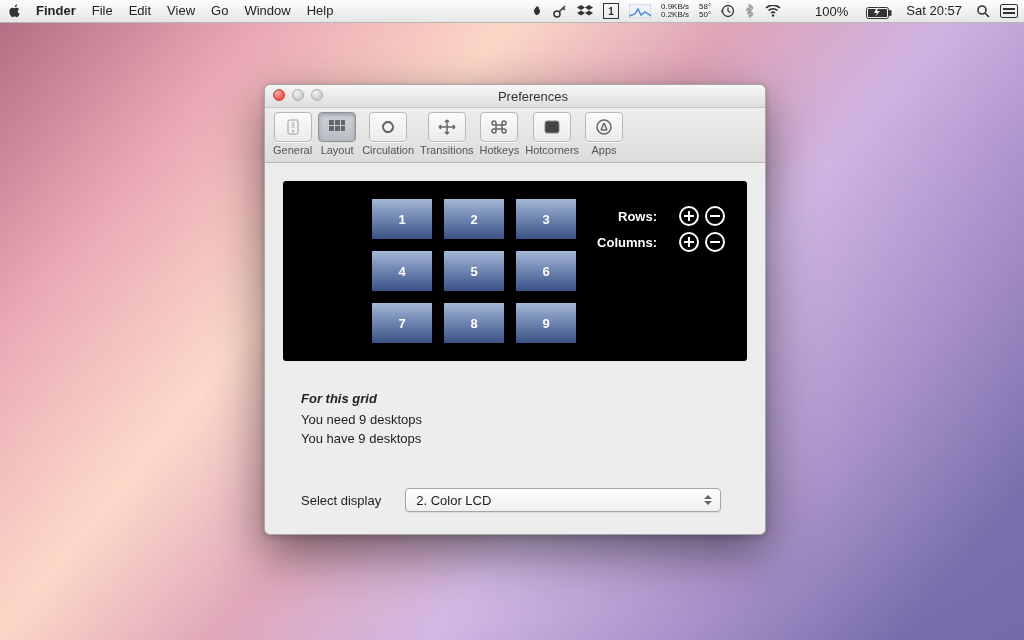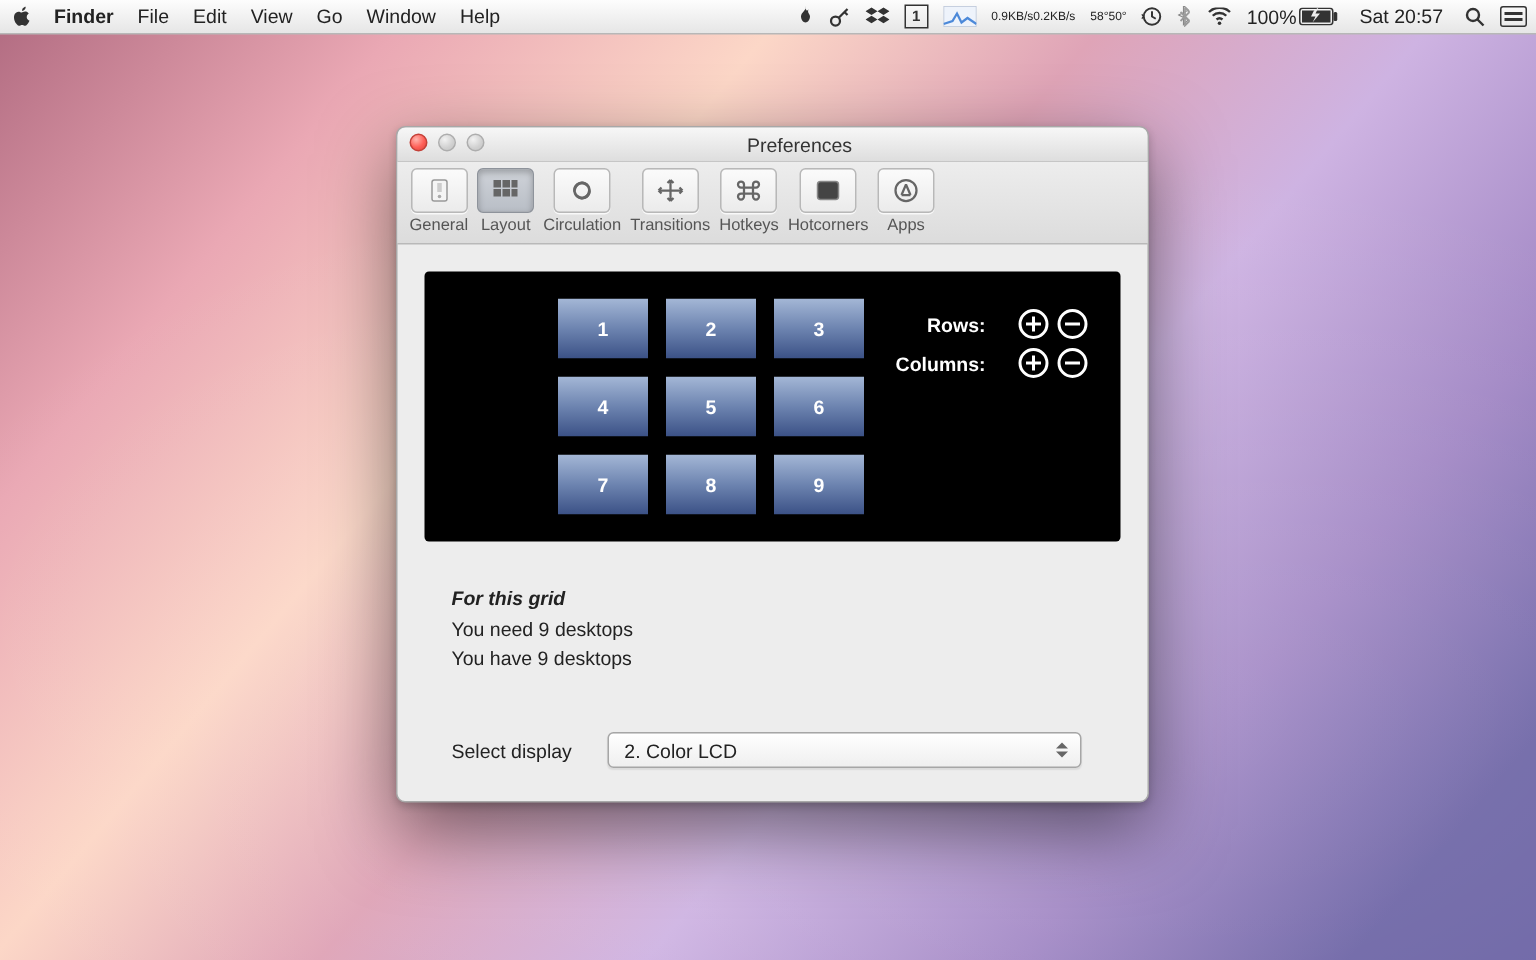--- a/index.html
+++ b/index.html
@@ -12,22 +12,22 @@
   
   .menubar { position:absolute; top:0; left:0; right:0; height:22px; display:flex; align-items:center;
     background: linear-gradient(#fdfdfd,#e6e6e6); border-bottom:1px solid #b7b7b7; color:#222; }
   .menubar .mleft { display:flex; align-items:center; }
   .menubar .mright { position:absolute; right:6px; top:0; height:22px; display:flex; align-items:center; gap:10px; }
   .menubar .item { padding:0 8px; line-height:22px; cursor:default; }
   .menubar .item.bold { font-weight:bold; }
   .apple { width:14px; height:14px; margin-left:8px; margin-right:6px; }
   .micon { display:inline-flex; align-items:center; justify-content:center; height:22px; }
   .micon svg { display:block; }
-  .batt { display:inline-flex; align-items:center; gap:2px; }
-  .stack2 { display:flex; line-height:8px; font-size:8px; text-align:right; }
+  .batt { display:inline-flex; align-items:flex-end; gap:18px;margin-left:24px; }
+  .stack2 { display:flex; flex-direction:column; line-height:8px; font-size:8px; text-align:right; }
   .notifctr { width:16px; height:12px; border:1px solid #333; border-radius:2px; position:relative; }
   .notifctr::before,.notifctr::after { content:""; position:absolute; left:2px; right:2px; height:1.5px; background:#333; }
   .notifctr::before{ top:3px; } .notifctr::after{ top:7px; }
 
   
   .window { position:absolute; left:264px; top:84px; width:500px; background:#ededed; border:1px solid #a8a8a8; border-radius:6px; box-shadow: 0 18px 50px rgba(0,0,0,.5), 0 2px 6px rgba(0,0,0,.2); }
   .titlebar { height:22px; display:flex; align-items:center; justify-content:center; position:relative;
     background: linear-gradient(#f7f7f7,#dedede); border-top-left-radius:6px; border-top-right-radius:6px; border-bottom:1px solid #c6c6c6; }
   .traffic { position:absolute; left:8px; top:4px; display:flex; gap:7px; }
   .tl { width:12px; height:12px; border-radius:50%; background: radial-gradient(circle at 35% 30%, #ffb5ae, #ff5f57 55%, #d8453d); border:1px solid #c44038; box-sizing:border-box; }

